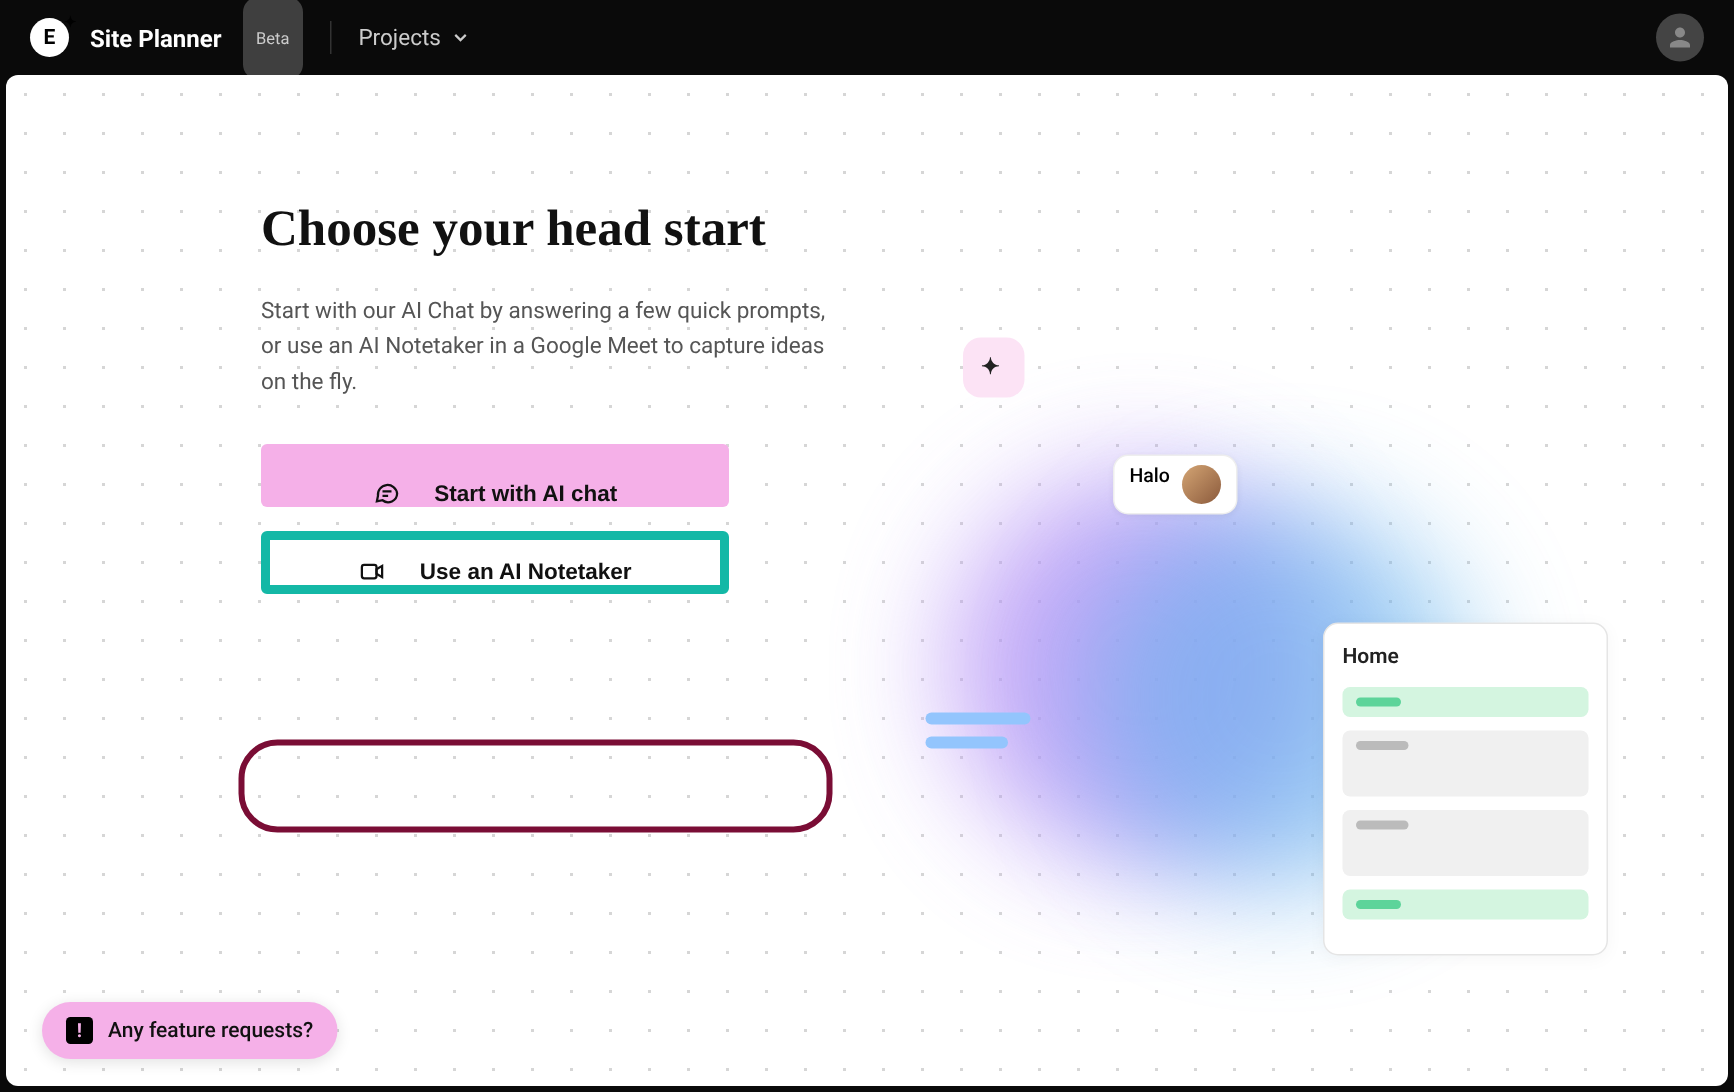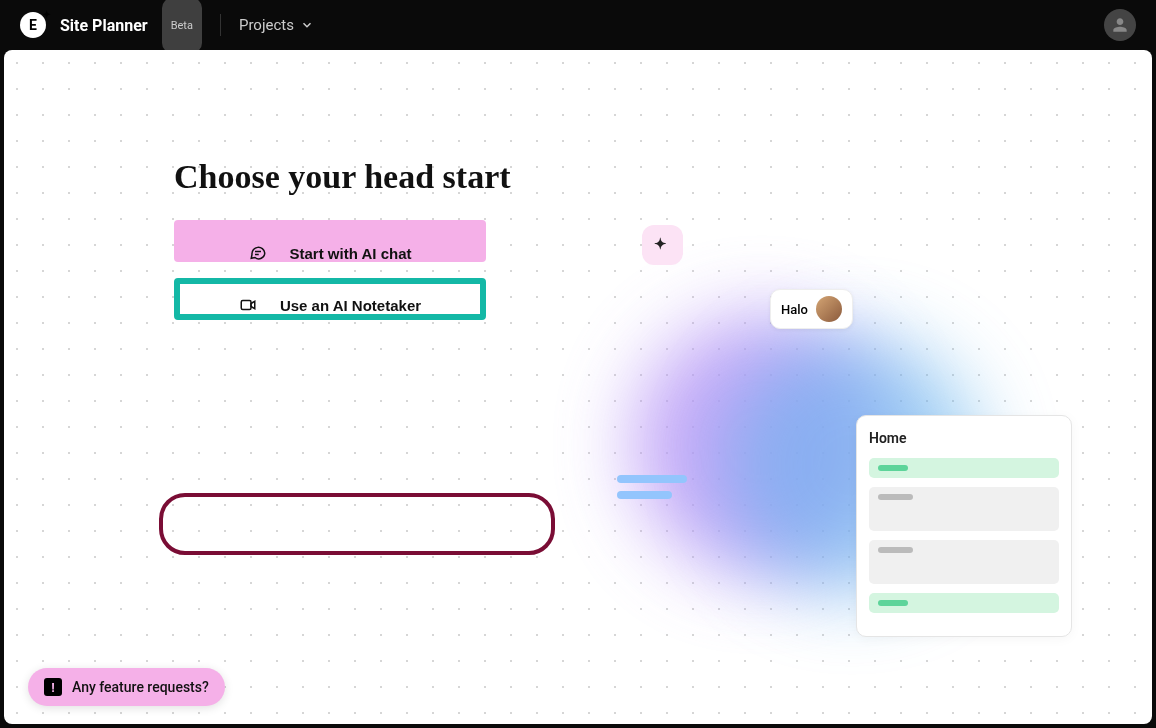--- a/index.html
+++ b/index.html
@@ -95,21 +95,21 @@
       opacity: 0.8;
     }
     .content-wrap {
       position: relative;
       display: flex;
       height: 100%;
       padding: 0 170px 0 170px;
       align-items: flex-start;
     }
     .left-col {
-      padding-top: 108px;
+      padding-top: 84px;
       max-width: 400px;
     }
     .headline {
       font-family: Georgia, 'Times New Roman', serif;
       font-size: 34px;
       font-weight: 700;
       color: #111;
       margin-bottom: 24px;
     }
     .description {
@@ -183,32 +183,31 @@
       align-items: center;
       font-size: 13px;
       font-weight: 600;
       color: #222;
       line-height: 1.3;
       max-width: 160px;
     }
     .bubble-user {
       position: absolute;
       left: 110px;
-      top: 74px;
+      top: 88px;
       background: #fff;
       border: 1px solid #eee;
       border-radius: 10px;
       padding: 6px 10px;
       display: flex;
-      align-items: center;
+      align-items: flex-start;
       gap: 8px;
       font-size: 13px;
       font-weight: 500;
       box-shadow: 0 1px 4px rgba(0,0,0,0.06);
-      margin-left: 28px;
     }
     .user-avatar-img {
       width: 26px;
       height: 26px;
       border-radius: 50%;
       background: linear-gradient(135deg, #d4a574, #8b5a3c);
     }
     .dash-bars {
       position: absolute;
       left: -15px;
@@ -217,21 +216,21 @@
     .dash-bar {
       height: 8px;
       border-radius: 4px;
       background: #93c5fd;
       margin-bottom: 8px;
     }
     .card-preview {
       position: absolute;
       right: -40px;
       top: 200px;
-      width: 216px;
+      width: 190px;
       background: #fff;
       border: 1px solid #e5e5e5;
       border-radius: 10px;
       padding: 14px 12px;
       box-shadow: 0 2px 12px rgba(0,0,0,0.04);
     }
     .card-title {
       font-size: 14px;
       font-weight: 600;
       margin-bottom: 12px;
@@ -304,20 +303,21 @@
       </svg>
   </div>
 </div>
 
 <div class="canvas">
   <div class="dots-bg"></div>
 
   <div class="content-wrap">
     <div class="left-col">
       <h1 class="headline">Choose your head start</h1>
+      <p class="description">Start with our AI Chat by answering a few quick prompts, or use an AI Notetaker in a Google Meet to capture ideas on the fly.</p>
 
       <button class="btn btn-primary">
         <svg viewBox="0 0 24 24" fill="none" stroke="#111" stroke-width="2">
             <path d="M8 10h8M8 14h5M21 12a8 8 0 01-13 6L3 19l1-5a8 8 0 1117-2z"></path>
           </svg>
         <span>Start with AI chat</span>
       </button>
 
       <button class="btn btn-secondary">
         <svg viewBox="0 0 24 24" fill="none" stroke="#111" stroke-width="2">

